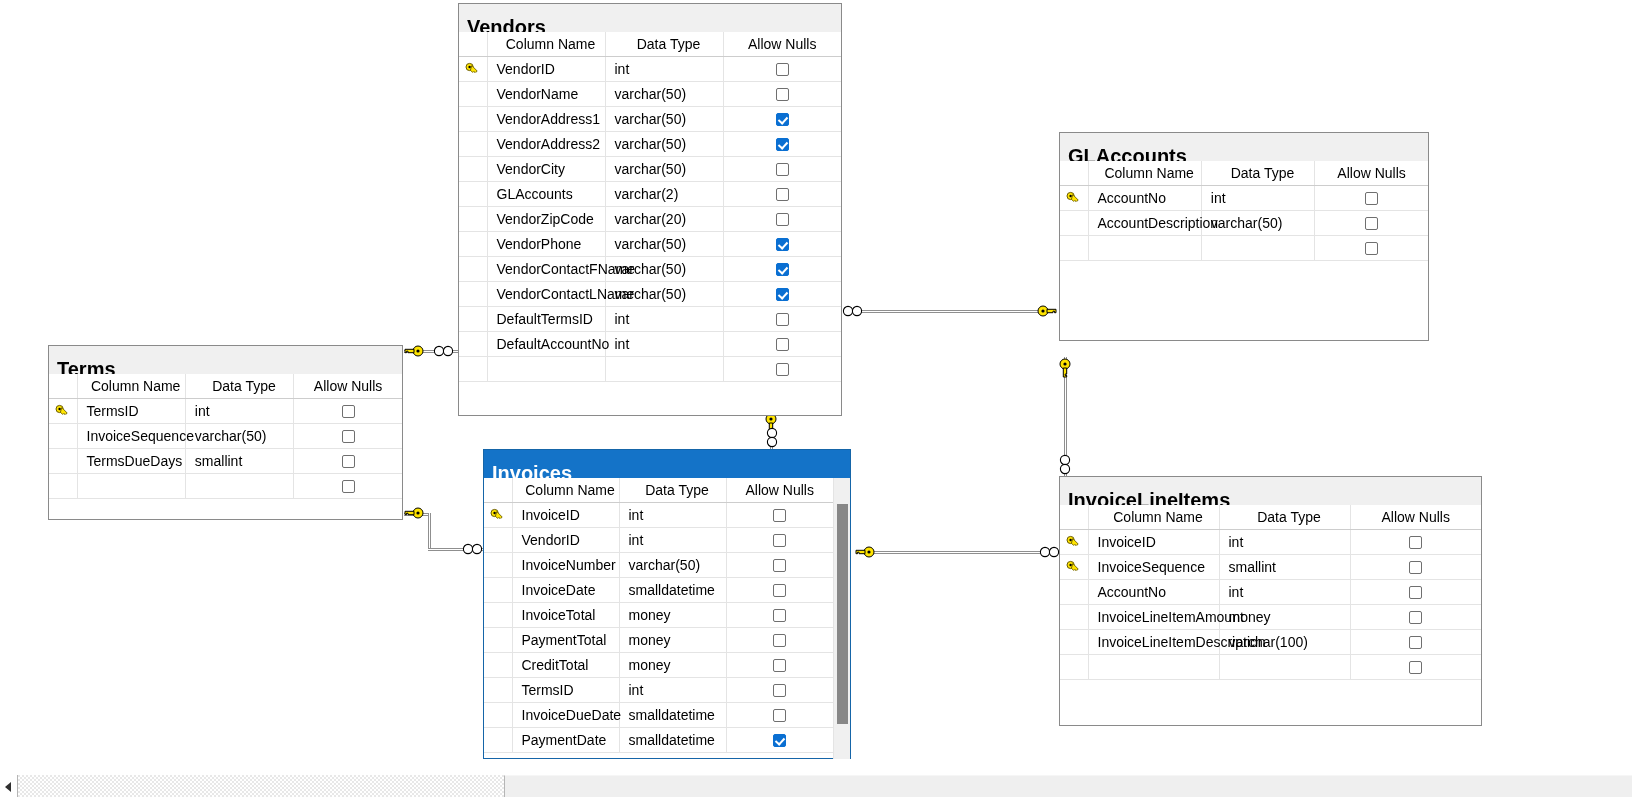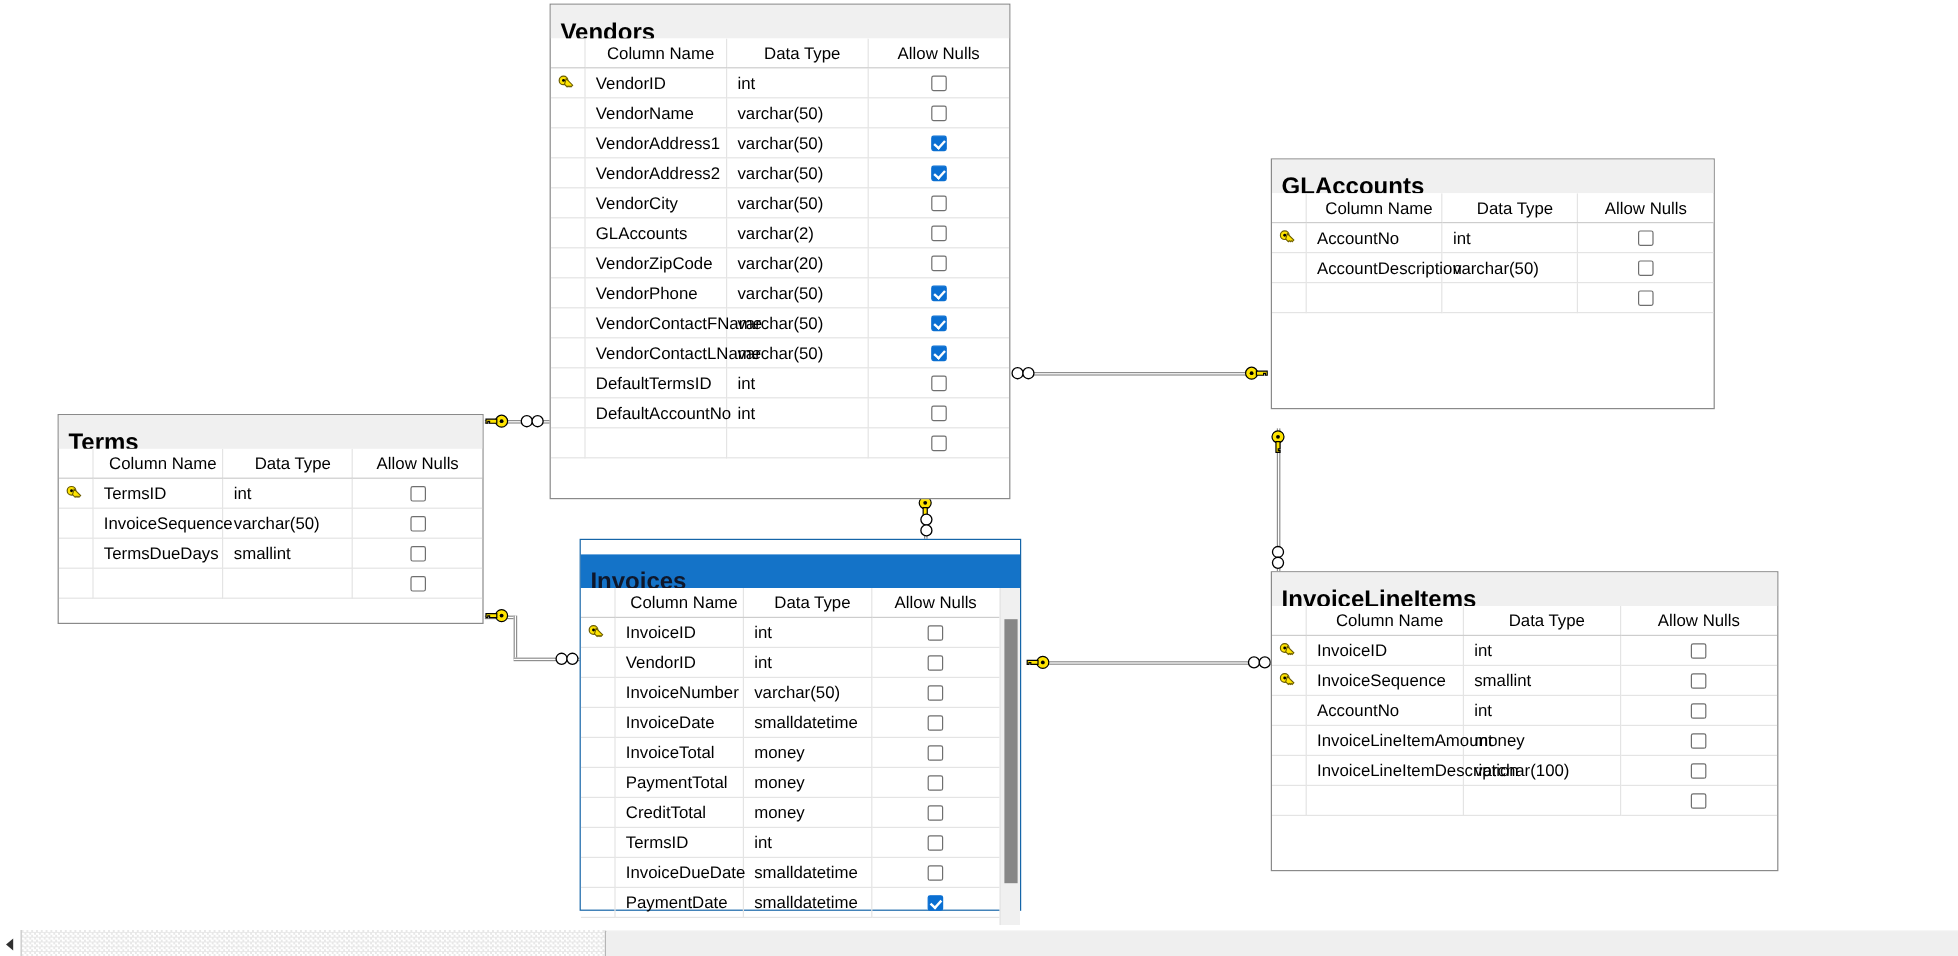--- a/index.html
+++ b/index.html
@@ -33,22 +33,21 @@
     background: #f0f0f0;
     padding: 12px 0 3px 8px;
     line-height: 22px;
     height: 28px;
     white-space: nowrap;
     overflow: hidden;
   }
   .tbl.selected { border: 1px solid #1565a8; }
   .tbl.selected .tbl-title {
     background: #1473c8;
-    color: #0f172a;
-    margin-top: 12px;
+    color: #ffffff;
   }
   .tbl-body {
     position: relative;
     overflow: hidden;
   }
   .grid {
     width: 100%;
     border-collapse: collapse;
     table-layout: fixed;
     font-size: 14px;

